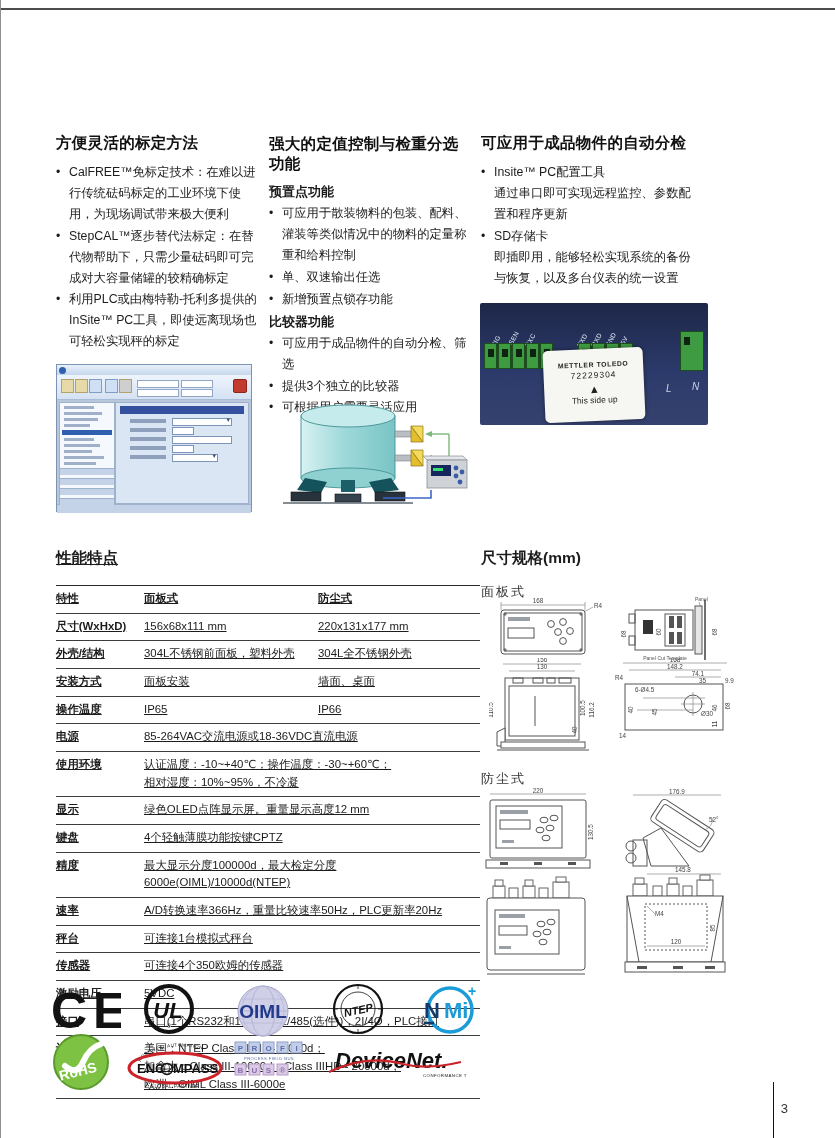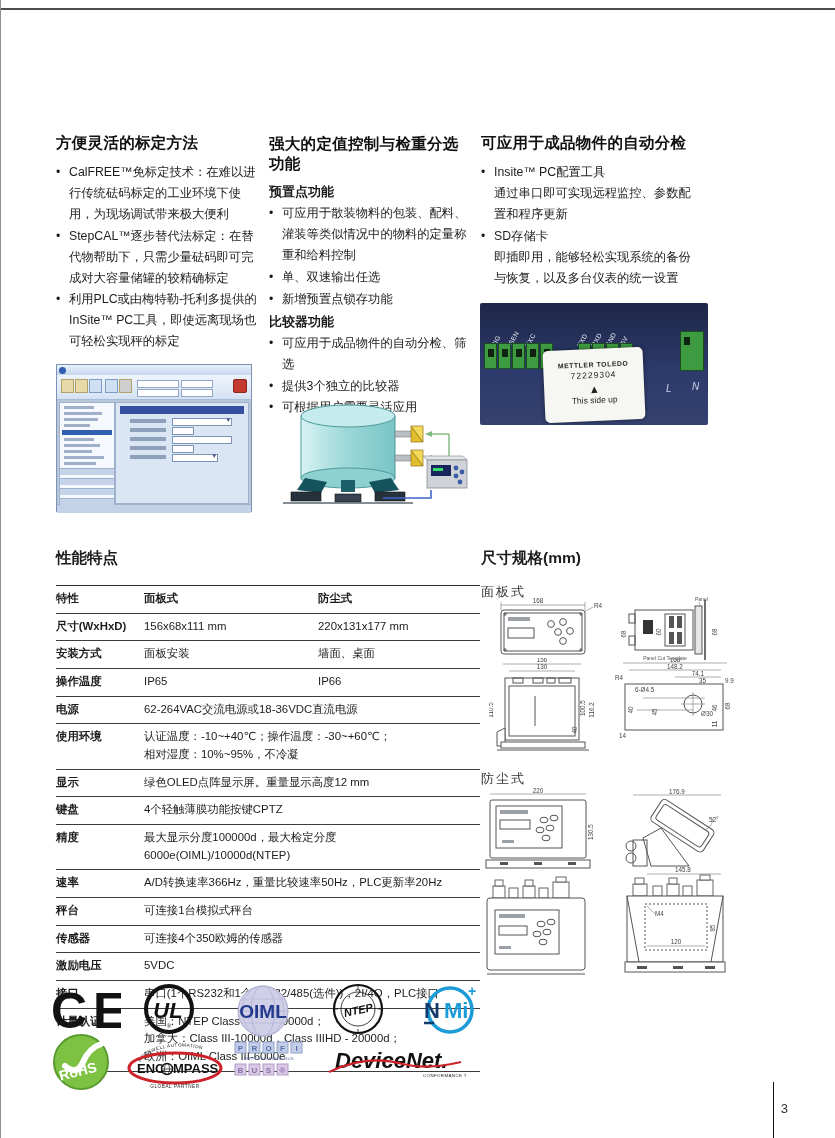--- a/index.html
+++ b/index.html
@@ -238,46 +238,51 @@
     <span class="pwr" style="left:186px;top:80px">L</span>
     <span class="pwr" style="left:212px;top:78px">N</span>
     <div class="card">
       <div class="b1">METTLER TOLEDO</div>
       <div class="b2">72229304</div>
       <div class="tri">▲</div>
       <div class="b3">This side up</div>
     </div>
   </div>
 
-  <div class="abs" style="left:55px;top:548px;width:424px;">
+  <div class="abs" style="left:55px;top:548px;width:424px;text-decoration:underline;">
     <div class="spec-title">性能特点</div>
     <div class="spec">
       <div class="tr th">
         <div class="c1">特性</div>
         <div class="c2">面板式</div>
         <div class="c3">防尘式</div>
       </div>
       <div class="tr">
         <div class="c1">尺寸(WxHxD)</div>
         <div class="c2">156x68x111 mm</div>
         <div class="c3">220x131x177 mm</div>
       </div>
       <div class="tr">
+        <div class="c1">外壳/结构</div>
+        <div class="c2">304L不锈钢前面板，塑料外壳</div>
+        <div class="c3">304L全不锈钢外壳</div>
+      </div>
+      <div class="tr">
         <div class="c1">安装方式</div>
         <div class="c2">面板安装</div>
         <div class="c3">墙面、桌面</div>
       </div>
       <div class="tr">
         <div class="c1">操作温度</div>
         <div class="c2">IP65</div>
         <div class="c3">IP66</div>
       </div>
       <div class="tr">
         <div class="c1">电源</div>
-        <div class="cs">62-264VAC交流电源或18-36VDC直流电源</div>
+        <div class="cs">85-264VAC交流电源或18-36VDC直流电源</div>
       </div>
       <div class="tr">
         <div class="c1">使用环境</div>
         <div class="cs">
           <div>认证温度：-10~+40℃；操作温度：-30~+60℃；</div>
           <div>相对湿度：10%~95%，不冷凝</div>
         </div>
       </div>
       <div class="tr">
         <div class="c1">显示</div>

